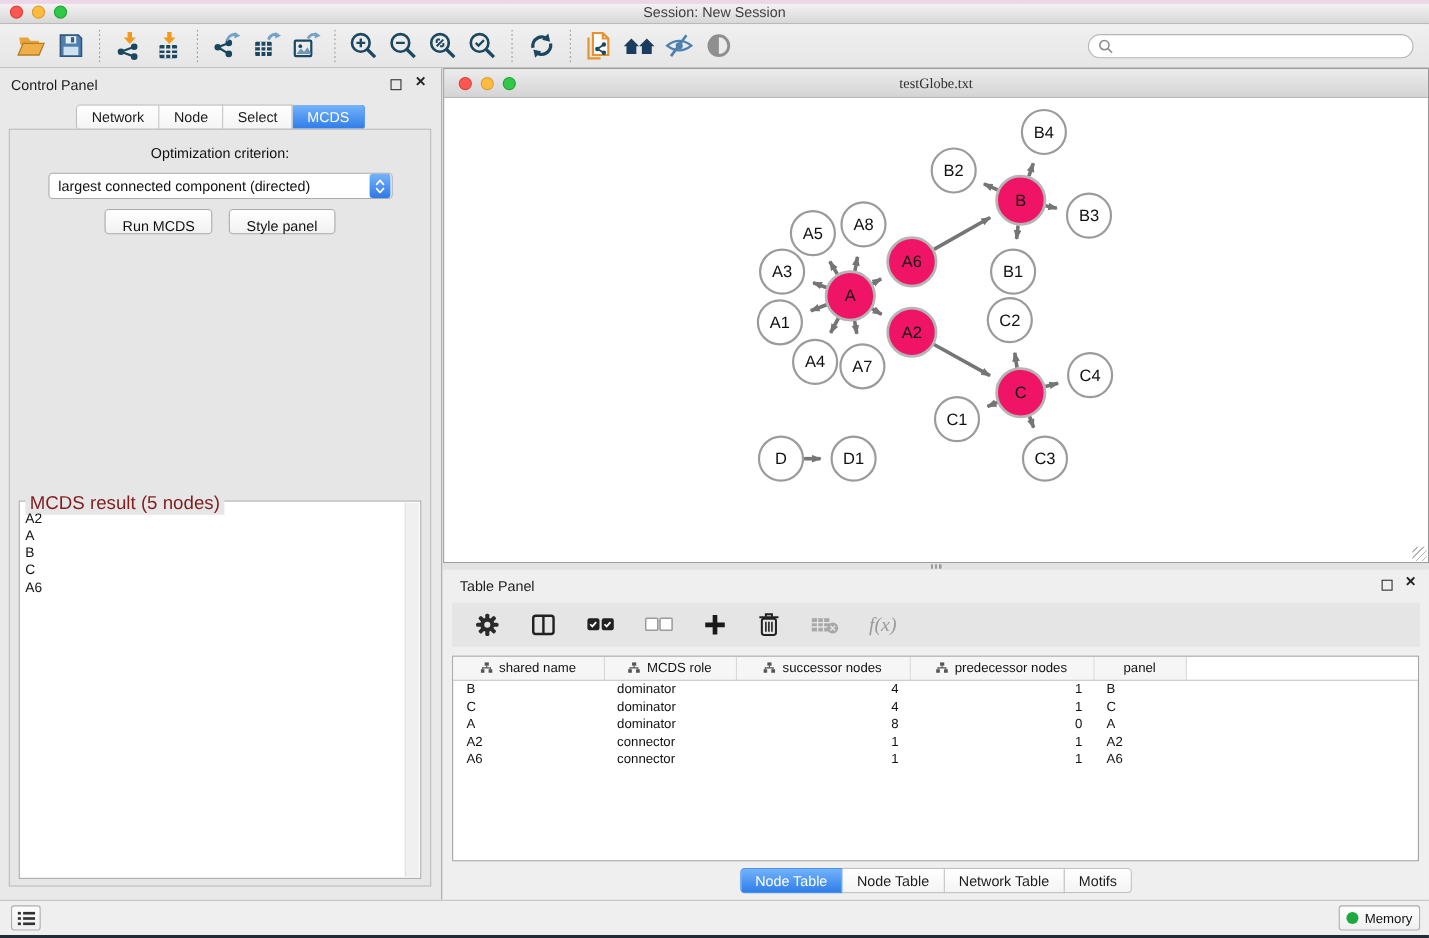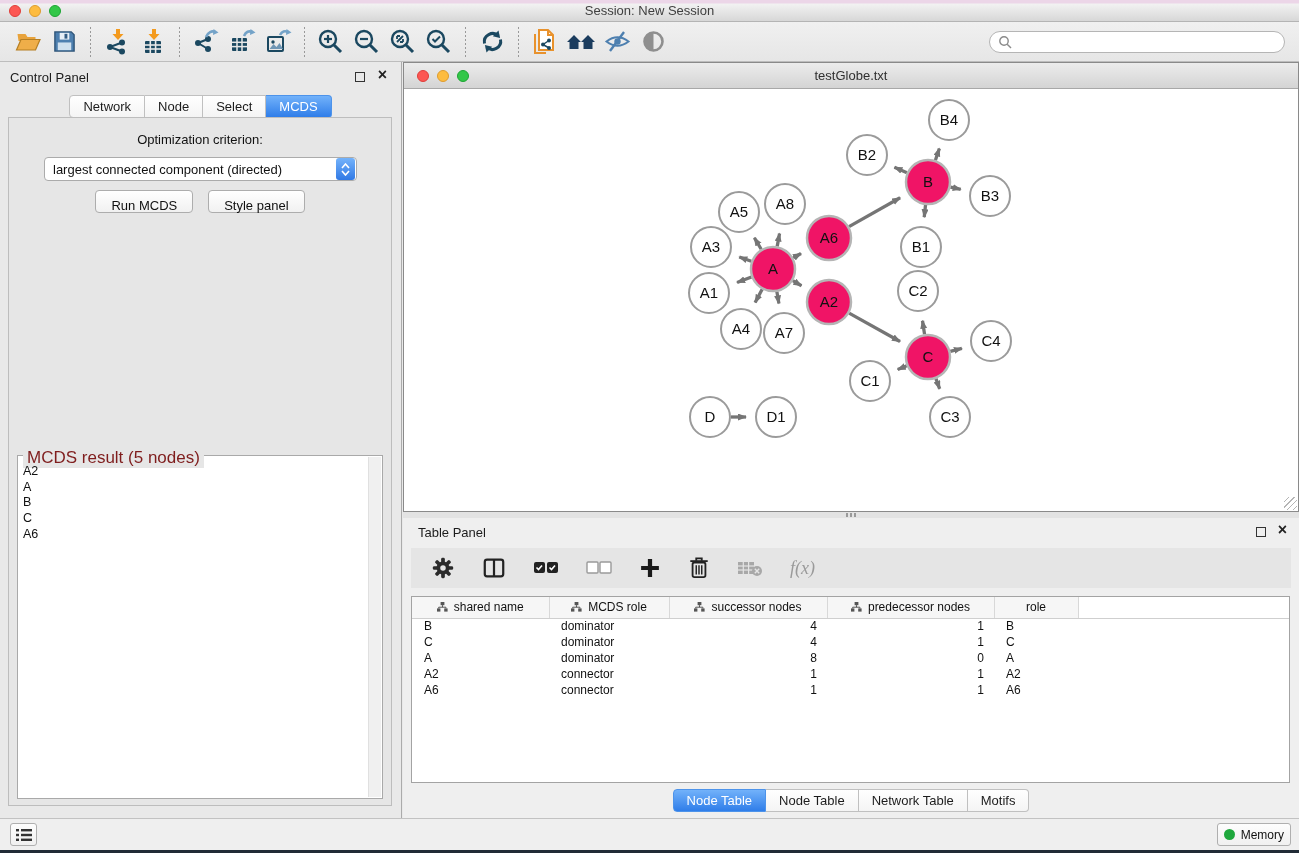--- a/index.html
+++ b/index.html
@@ -65,21 +65,21 @@
   .result-list { position:absolute; left:1px; top:6px; right:14px; bottom:1px; overflow:hidden;
     font-size:12.5px; color:#111; padding:2px 0 0 4px; }
   .result-list div { line-height:15.7px; }
   .result-scroll { position:absolute; top:1px; right:1px; bottom:1px; width:13px;
     background:#f0f0f0; border-left:1px solid #e0e0e0; }
 
   
   .net-window { position:absolute; left:403px; top:62px; width:896px; height:450px;
     border:1px solid #8a8a8a; background:#fff; }
   .net-titlebar { position:absolute; left:0; top:0; right:0; height:26px;
-    background:linear-gradient(#ececec,#d4d4d4); border-bottom:1px solid #a8a8a8; }
+    background:linear-gradient(#ececec,#d4d4d4); border-bottom:1px solid #a8a8a8;font-family:Liberation Serif, serif; }
   .net-titlebar .traffic { top:7px; }
   .n-red { left:13px; background:#fc5753; border:1px solid #df3e3a; }
   .n-yel { left:33px; background:#fdbc40; border:1px solid #de9c2e; }
   .n-grn { left:53px; background:#33c748; border:1px solid #1da533; }
   .net-title { position:absolute; left:0; right:0; top:5px; text-align:center; font-size:13px; color:#303030; }
   .net-canvas { position:absolute; left:0; top:26px; width:894px; height:422px; background:#fff; }
   .resize-grip { position:absolute; right:1px; bottom:1px; width:13px; height:13px;
     background:repeating-linear-gradient(135deg, transparent 0 3px, #b5b5b5 3px 4px); }
 
   
@@ -546,21 +546,21 @@
                     <g fill="#555">
                       <rect x="3.6" y="0" width="3.8" height="3.2"></rect>
                       <rect x="0" y="6.4" width="3.4" height="3.2"></rect>
                       <rect x="7.2" y="6.4" width="3.4" height="3.2"></rect>
                     </g>
                     <path d="M5.5 3.2v2M1.7 6.4v-1.2h7.2v1.2" stroke="#555" stroke-width="1" fill="none"></path>
                   </svg>
                   <span>predecessor nodes</span>
                 </span></th>
               <th><span class="th-inner">
-                  <span>role</span>
+                  <span>panel</span>
                 </span></th>
               <th class="filler"></th>
             </tr>
           </thead>
         <tbody id="grid-body">
             <tr>
               <td>B</td>
               <td>dominator</td>
               <td class="num">4</td>
               <td class="num">1</td>

